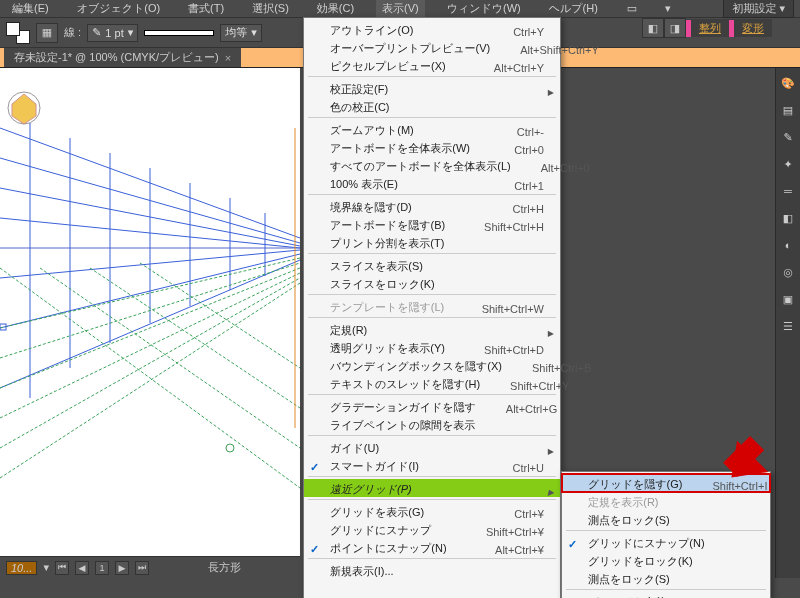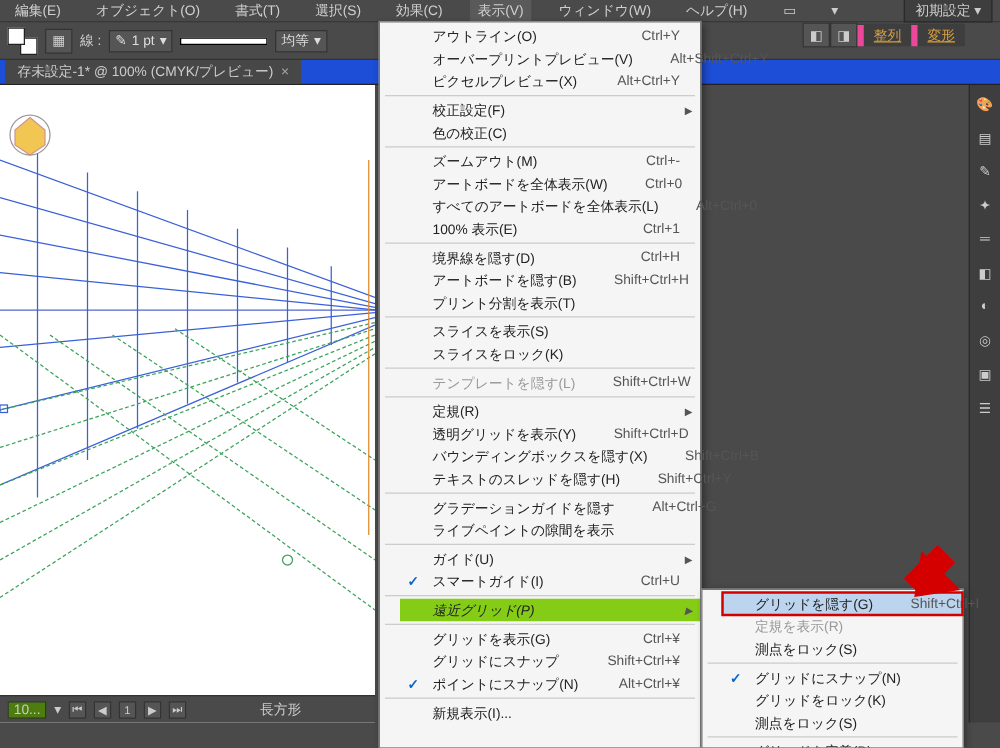--- a/index.html
+++ b/index.html
@@ -11,34 +11,34 @@
   .menubar .right { margin-left: auto; display: flex; align-items: center; gap: 4px; text-align: center; }
   .toolbar { background: #4a4a4a; height: 30px; display: flex; align-items: center; padding: 0 6px; gap: 6px; border-bottom: 1px solid #333; }
   .swatch-pair { position: relative; width: 24px; height: 22px; }
   .swatch-pair .fg, .swatch-pair .bg { position: absolute; width: 14px; height: 14px; border: 1px solid #222; }
   .swatch-pair .fg { top: 0; left: 0; background: #fff; }
   .swatch-pair .bg { bottom: 0; right: 0; background: #fff; border: 1px solid #222; }
   .tbtn { width: 22px; height: 20px; background: #555; border: 1px solid #333; display: flex; align-items: center; justify-content: center; }
   .toolbar .lbl { color: #d0d0d0; }
   .dropdown { display: inline-flex; align-items: center; gap: 4px; height: 18px; background: #555; border: 1px solid #333; padding: 0 4px; color: #ddd; }
   .strokeprev { width: 70px; height: 6px; background: #fff; border: 1px solid #000; }
-  .tabbar { background: #1d4ed8; height: 20px; display: flex; align-items: center; padding: 0 4px; border-bottom: 1px solid #222; }
+  .tabbar { background: #fdba74; height: 20px; display: flex; align-items: center; padding: 0 4px; border-bottom: 1px solid #222; }
   .tab { background: #474747; padding: 2px 10px; color: #ccc; display: flex; align-items: center; gap: 6px; }
   .tab .x { color: #aaa; }
   .workspace { position: relative; width: 800px; height: 510px; background: #4a4a4a; }
   .canvas { position: absolute; left: 0; top: 0; width: 300px; height: 100%; background: #fff; }
   .right-dock { position: absolute; right: 0; top: 0; width: 25px; height: 100%; background: #3e3e3e; border-left: 1px solid #2a2a2a; display: flex; flex-direction: column; align-items: center; padding-top: 6px; gap: 9px; }
   .dock-ico { width: 18px; height: 18px; display: flex; align-items: center; justify-content: center; color: #ccc; }
   .statusbar { position: absolute; bottom: 0; left: 0; height: 22px; width: 300px; background: #4a4a4a; border-top: 1px solid #333; display: flex; align-items: center; padding: 0 6px; gap: 6px; color: #ccc; }
-  .statusbar .zoom { background: #4d7c0f; border: 1px solid #333; padding: 0 4px; }
+  .statusbar .zoom { background: #a16207; border: 1px solid #333; padding: 0 4px; font-style: italic; }
   .statusbar .nbtn { width: 14px; height: 14px; background: #555; border: 1px solid #333; display: inline-flex; align-items: center; justify-content: center; font-size: 9px; }
   .statusbar .shape { flex: 1; text-align: center; }
   
   .menu { position: absolute; background: #f5f5f5; color: #222; border: 1px solid #777; box-shadow: 2px 2px 6px rgba(0,0,0,.4); padding: 2px 0; font-size: 11px; }
-  .menu .row { display: flex; align-items: center; height: 18px; padding: 0 16px 0 26px; white-space: nowrap; position: relative; margin-left: 16px; }
+  .menu .row { display: flex; align-items: flex-end; height: 18px; padding: 0 16px 0 26px; white-space: nowrap; position: relative; }
   .menu .row .sc { margin-left: auto; padding-left: 30px; color: #555; }
   .menu .row.disabled { color: #999; }
   .menu .row.hover { background: #84cc16; font-style: italic; }
   .menu .row.sub::after { content: "▶"; font-size: 8px; color: #555; position: absolute; right: 6px; }
   .menu .row .chk { position: absolute; left: 6px; color: #0a64c8; font-weight: bold; }
   .menu hr { border: none; border-top: 1px solid #ccc; margin: 2px 4px; }
   #menu-main { left: 303px; top: 17px; width: 258px; }
   #menu-sub  { left: 561px; top: 471px; width: 210px; }
   #menu-sub .row.hi { outline: 2px solid #d40000; outline-offset: -1px; background: #bcd4ee; }
   

